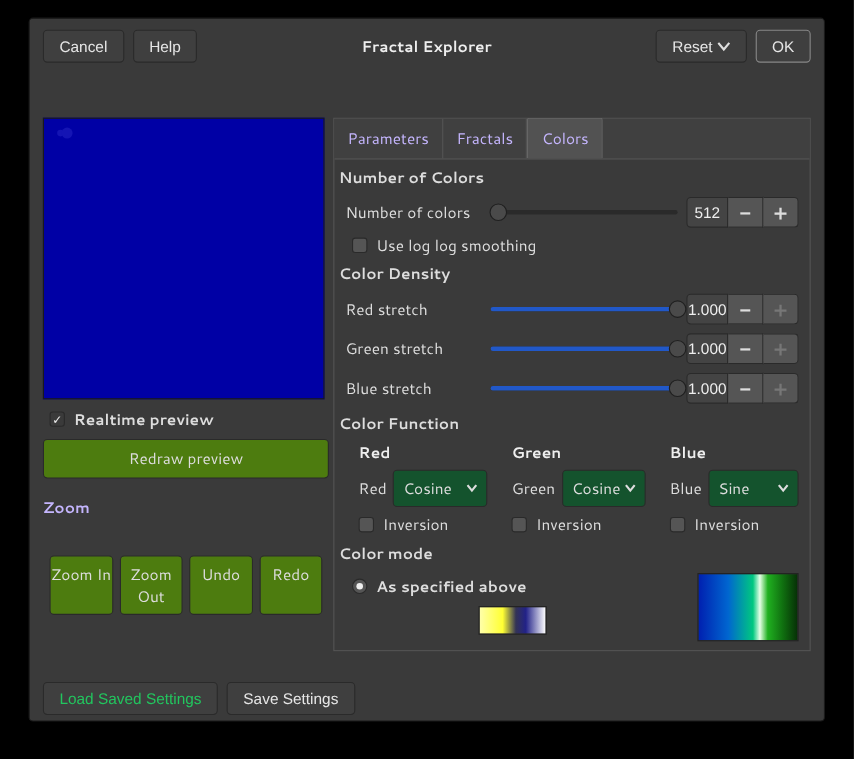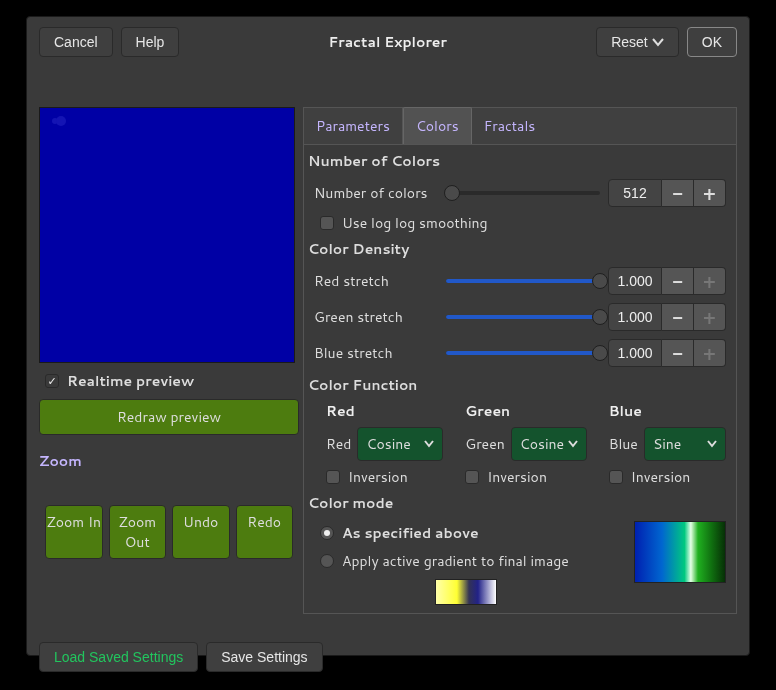--- a/index.html
+++ b/index.html
@@ -163,21 +163,21 @@
     background:#4a4a4a;
     border:1px solid #1f1f1f;
     border-radius:50%;
     transform:translate(-50%,-50%);
   }
   .spin {
     display:flex;
     align-items:stretch;
   }
   .spin-input {
-    width:54px;
+    width:38px;
     background:#444;
     border:1px solid #2a2a2a;
     color:#eee;
     text-align:center;
     border-radius:4px 0 0 4px;
     font-size:14px;
     padding:5px 0;
   }
   .spin-btn {
     width:32px;
@@ -269,22 +269,22 @@
           <div class="wide-btn">Zoom In</div>
           <div class="wide-btn">Zoom Out</div>
           <div class="wide-btn">Undo</div>
           <div class="wide-btn">Redo</div>
         </div>
       </div>
 
       <div class="right-panel">
         <div class="tabs">
           <div class="tab">Parameters</div>
+          <div class="tab">Fractals</div>
           <div class="tab active">Colors</div>
-          <div class="tab">Fractals</div>
         </div>
 
         <div class="panel-body">
 
           <div class="group-title">Number of Colors</div>
           <div class="row">
             <div class="label">Number of colors</div>
             <div class="slider-track">
               <div class="slider-fill" style="width:4%"></div>
               <div class="slider-thumb" style="left:4%"></div>
@@ -398,24 +398,20 @@
               </div>
             </div>
 
           <div class="group-title">Color mode</div>
           <div class="color-mode-row">
             <div class="color-mode-left">
               <div class="radio-row">
                 <span class="radio-circle checked"></span>
                 <span style="font-weight:600">As specified above</span>
               </div>
-              <div class="radio-row">
-                <span class="radio-circle"></span>
-                <span>Apply active gradient to final image</span>
-              </div>
               <div class="small-grad"></div>
             </div>
             <div class="grad-swatch"></div>
           </div>
 
         </div>
       </div>
     </div>
 
     <div class="bottom-row">

